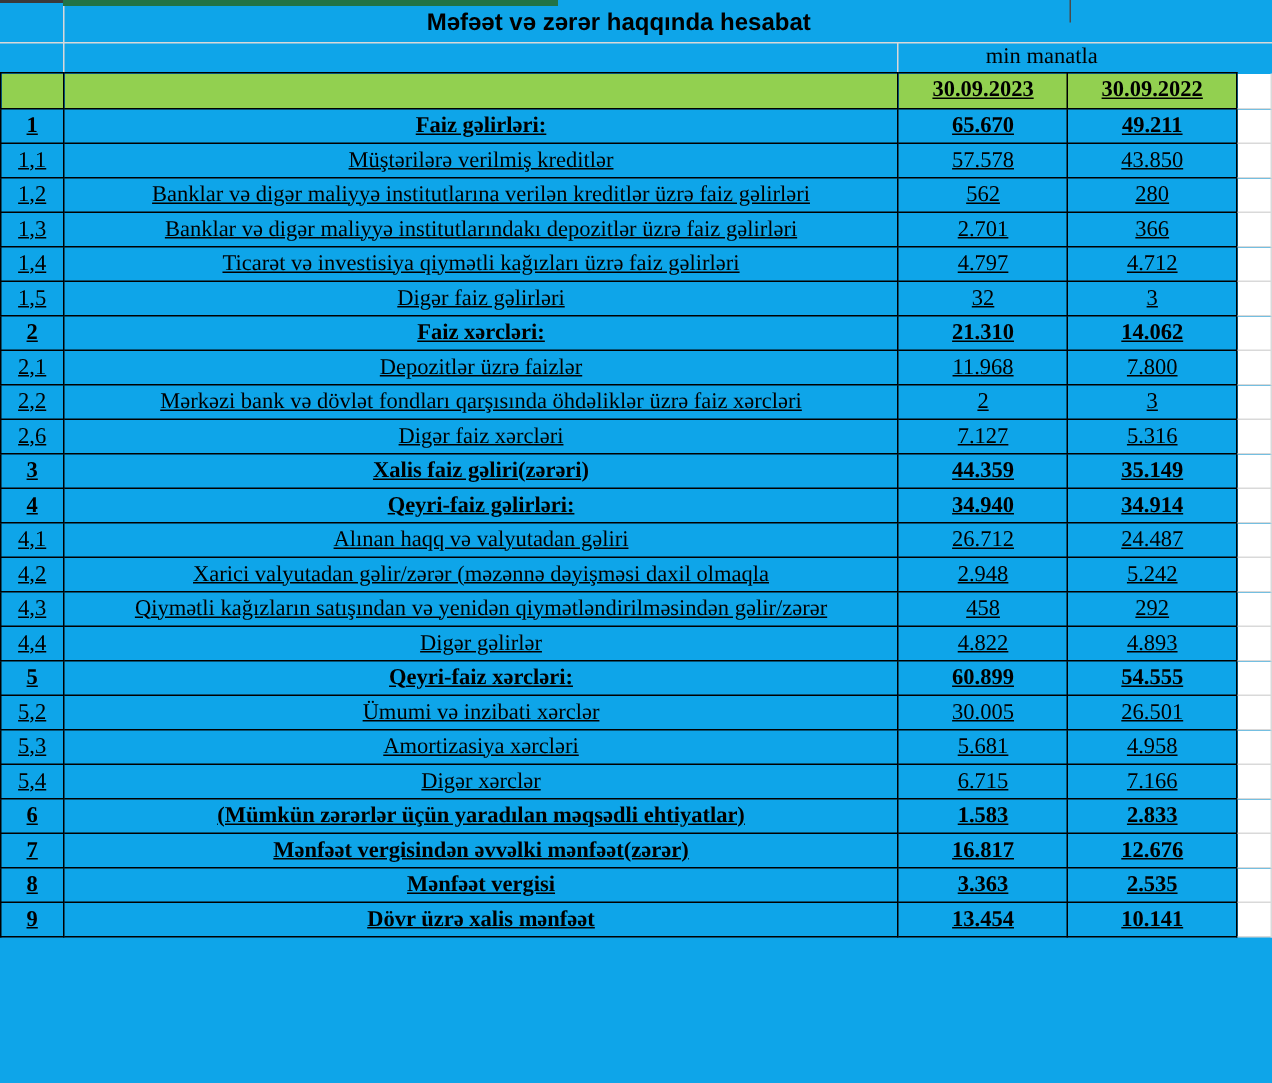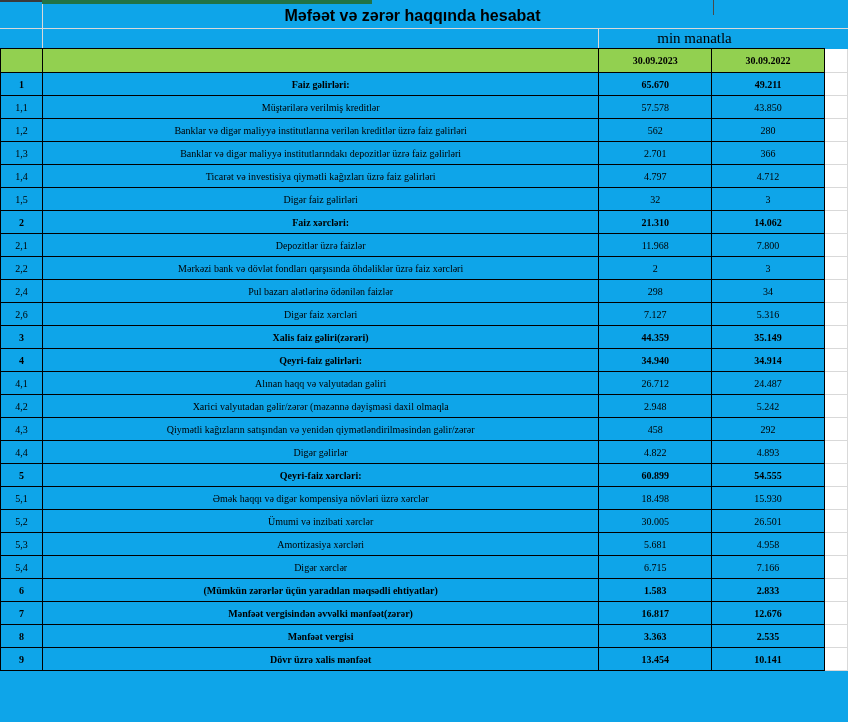--- a/index.html
+++ b/index.html
@@ -32,21 +32,22 @@
   .hline-28{position:absolute;left:0;top:28px;width:848px;height:1px;background:var(--grid);}
   .vline-a{position:absolute;left:42px;top:4px;width:1px;height:44px;background:var(--grid);}
   .vline-b{position:absolute;left:598px;top:28px;width:1px;height:20px;background:var(--grid);}
   .unit{
     position:absolute;left:579px;top:29px;width:231px;height:19px;
     text-align:center;font-size:15px;line-height:19px;
   }
   table.pl{
     position:absolute;left:0;top:48px;
     border-collapse:collapse;table-layout:fixed;
-    font-size:10px;
+    font-size:15px;
+    text-decoration:underline;
   }
   table.pl col.w-no{width:42px;}
   table.pl col.w-label{width:557px;}
   table.pl col.w-val{width:113px;}
   table.pl col.w-edge{width:23px;}
   table.pl th,table.pl td{
     padding:0 2px;margin:0;overflow:hidden;white-space:nowrap;
     text-align:center;vertical-align:middle;
   }
   table.pl thead th{
@@ -158,27 +159,20 @@
           <td class="c-edge"></td>
         </tr>
         <tr>
           <td class="c-no">2,2</td>
           <td class="c-label">Mərkəzi bank və dövlət fondları qarşısında öhdəliklər üzrə faiz xərcləri</td>
           <td class="c-val">2</td>
           <td class="c-val">3</td>
           <td class="c-edge"></td>
         </tr>
         <tr>
-          <td class="c-no">2,4</td>
-          <td class="c-label">Pul bazarı alətlərinə ödənilən faizlər</td>
-          <td class="c-val">298</td>
-          <td class="c-val">34</td>
-          <td class="c-edge"></td>
-        </tr>
-        <tr>
           <td class="c-no">2,6</td>
           <td class="c-label">Digər faiz xərcləri</td>
           <td class="c-val">7.127</td>
           <td class="c-val">5.316</td>
           <td class="c-edge"></td>
         </tr>
         <tr class="bold">
           <td class="c-no">3</td>
           <td class="c-label">Xalis faiz gəliri(zərəri)</td>
           <td class="c-val">44.359</td>
@@ -221,27 +215,20 @@
           <td class="c-edge"></td>
         </tr>
         <tr class="bold">
           <td class="c-no">5</td>
           <td class="c-label">Qeyri-faiz xərcləri:</td>
           <td class="c-val">60.899</td>
           <td class="c-val">54.555</td>
           <td class="c-edge"></td>
         </tr>
         <tr>
-          <td class="c-no">5,1</td>
-          <td class="c-label">Əmək haqqı və digər kompensiya növləri üzrə xərclər</td>
-          <td class="c-val">18.498</td>
-          <td class="c-val">15.930</td>
-          <td class="c-edge"></td>
-        </tr>
-        <tr>
           <td class="c-no">5,2</td>
           <td class="c-label">Ümumi və inzibati xərclər</td>
           <td class="c-val">30.005</td>
           <td class="c-val">26.501</td>
           <td class="c-edge"></td>
         </tr>
         <tr>
           <td class="c-no">5,3</td>
           <td class="c-label">Amortizasiya xərcləri</td>
           <td class="c-val">5.681</td>

